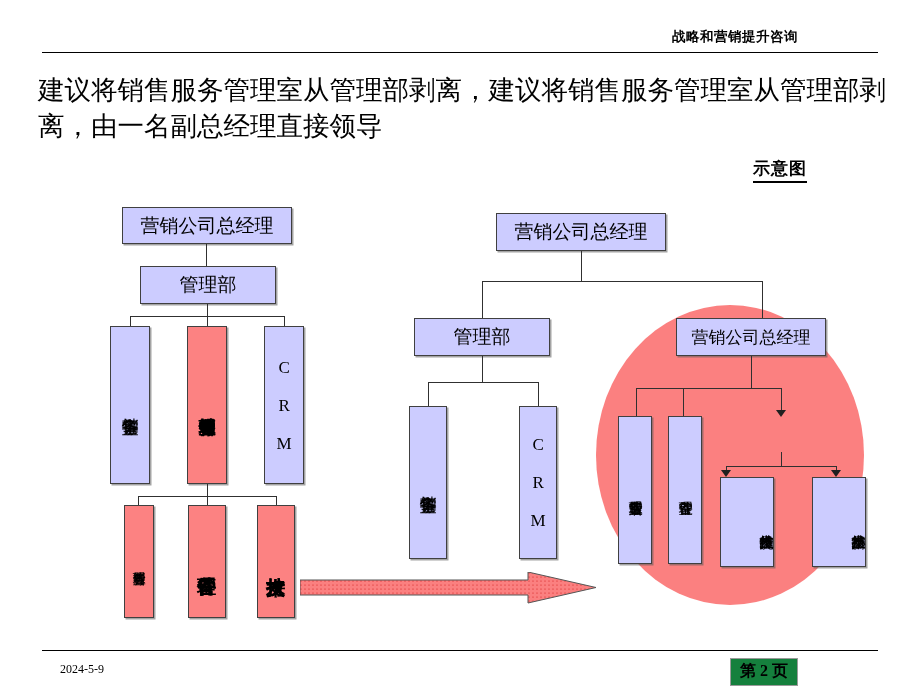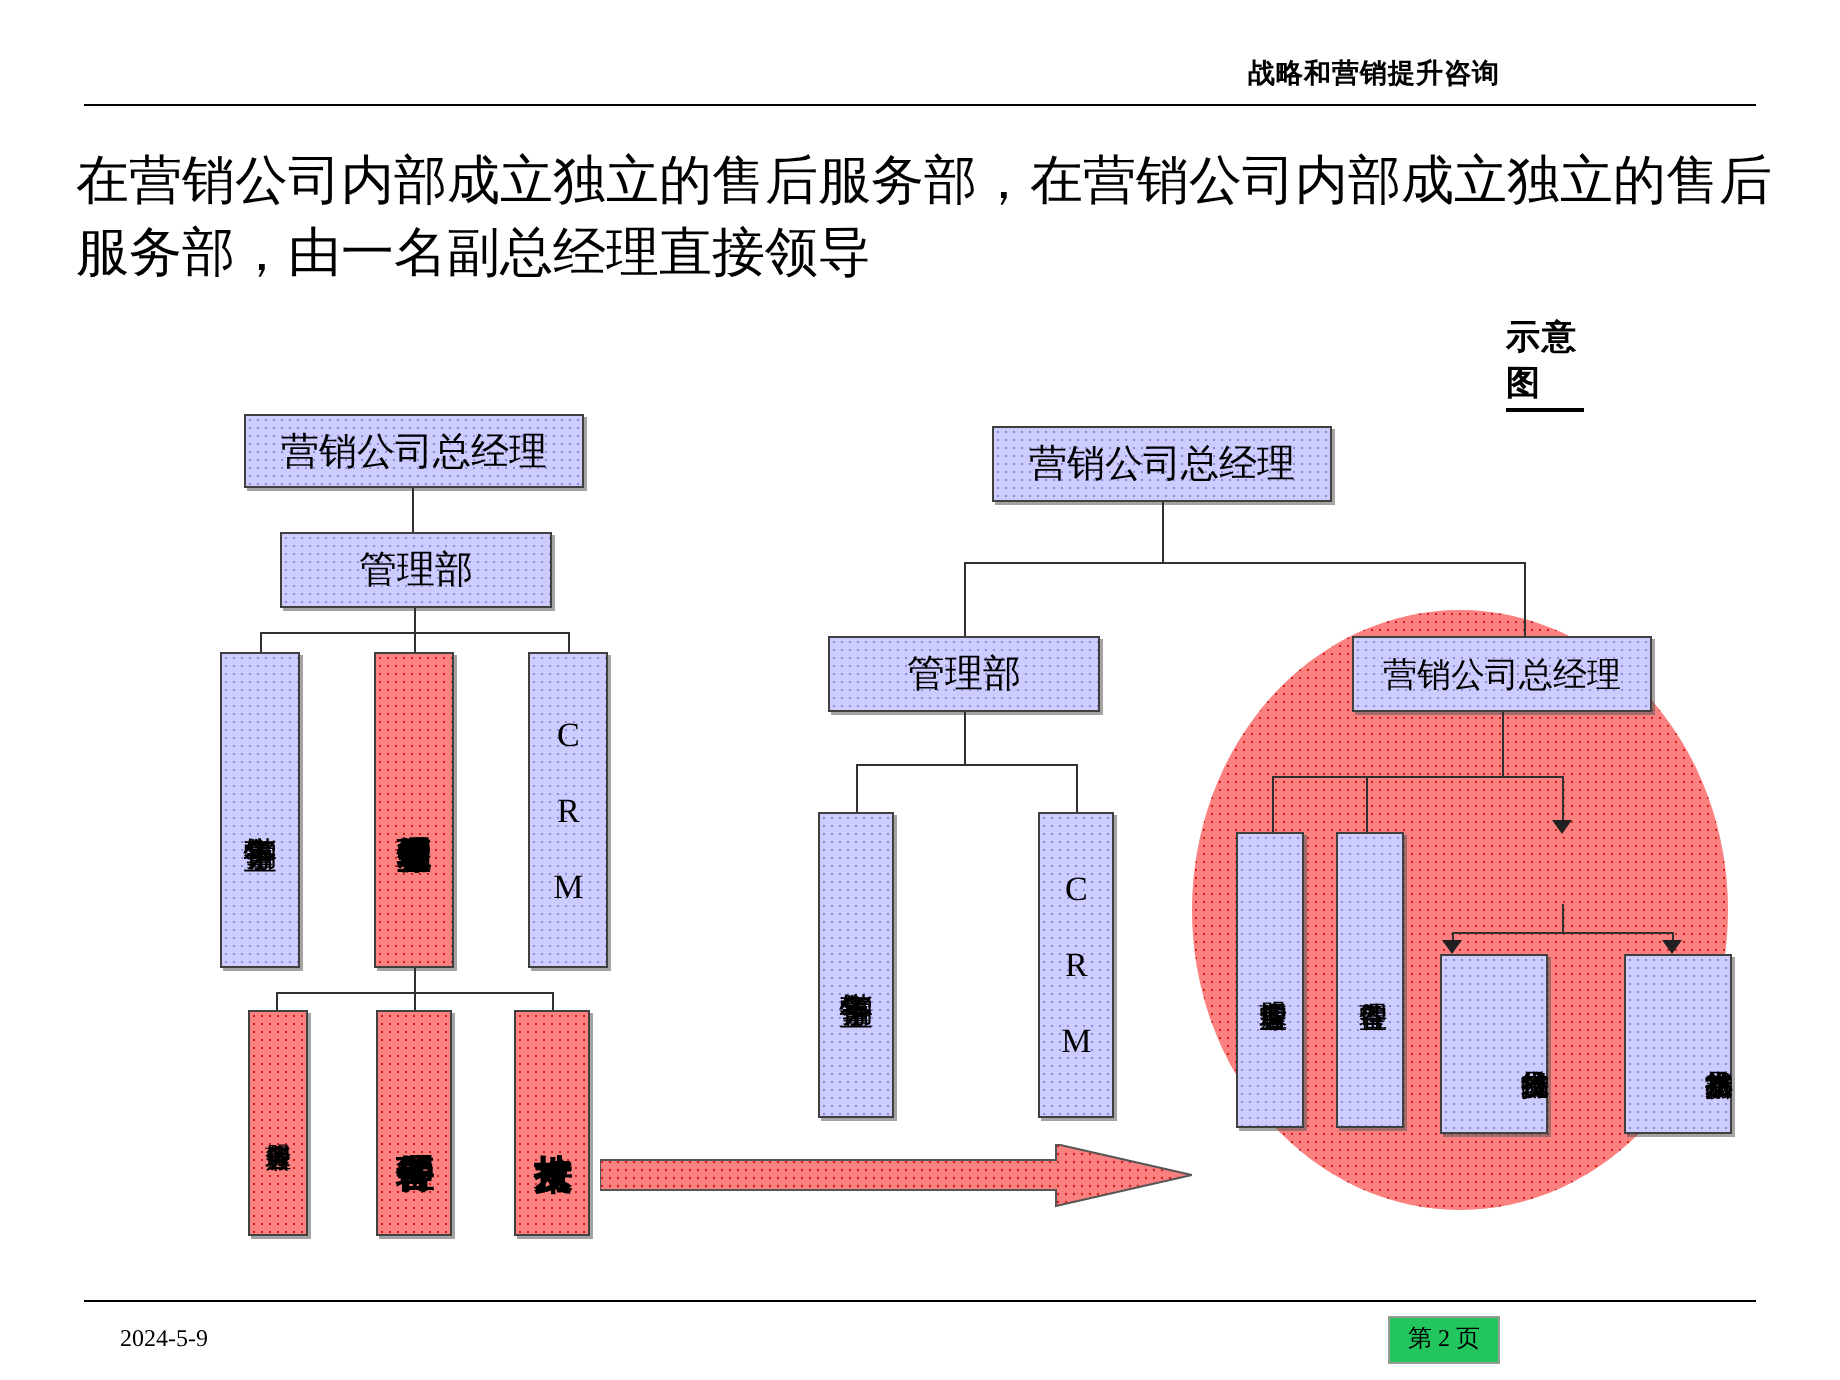--- a/index.html
+++ b/index.html
@@ -3,21 +3,21 @@
 <meta charset="utf-8">
 <style>
   html,body{margin:0;padding:0;}
   body{
     width:920px;height:690px;
     background:#ffffff;
     font-family:"Liberation Serif","DejaVu Serif",serif;
     position:relative;
     overflow:hidden;
   }
-  .slide{position:absolute;left:0;top:0;width:792px;height:690px;}
+  .slide{position:absolute;left:0;top:0;width:792px;height:690px;padding-left:48px;}
 
   
   .hdr-text{
     position:absolute;right:42px;top:28px;
     font-family:"Liberation Sans","DejaVu Sans",sans-serif;
     font-size:13.5px;font-weight:bold;color:#000;letter-spacing:.5px;
     white-space:nowrap;
   }
   .hdr-rule{
     position:absolute;left:42px;top:52px;width:836px;height:0;
@@ -110,32 +110,32 @@
     position:absolute;left:60px;top:662px;
     font-family:"Liberation Serif","DejaVu Serif",serif;
     font-size:12px;color:#000;
   }
   .ftr-page{
     position:absolute;right:42px;top:658px;
     box-sizing:border-box;
     border:1px solid #9a9a9a;
     padding:2px 9px 3px 9px;
     font-family:"Liberation Serif","DejaVu Serif",serif;
-    font-size:12px;color:#000;background:#22c55e;
+    font-size:16px;color:#000;background:#15803d;font-weight:bold;
   }
 </style>
 </head>
 <body>
 
 <div class="slide">
 
   <div class="hdr-text">战略和营销提升咨询</div>
   <div class="hdr-rule"></div>
 
-  <div class="title">在营销公司内部成立独立的售后服务部，在营销公司内部成立独立的售后服务部，由一名副总经理直接领导</div>
+  <div class="title">建议将销售服务管理室从管理部剥离，建议将销售服务管理室从管理部剥离，由一名副总经理直接领导</div>
 
   <div class="shiyitu">示意图</div>
 
   <div class="box lav" style="left:122px;top:207px;width:170px;height:37px;font-size:19px;">营销公司总经理</div>
 
   <div class="ln lnv" style="left:206px;top:244px;height:22px;"></div>
 
   <div class="box lav" style="left:140px;top:266px;width:136px;height:38px;font-size:19px;">管理部</div>
 
   <div class="ln lnv" style="left:207px;top:304px;height:12px;"></div>

